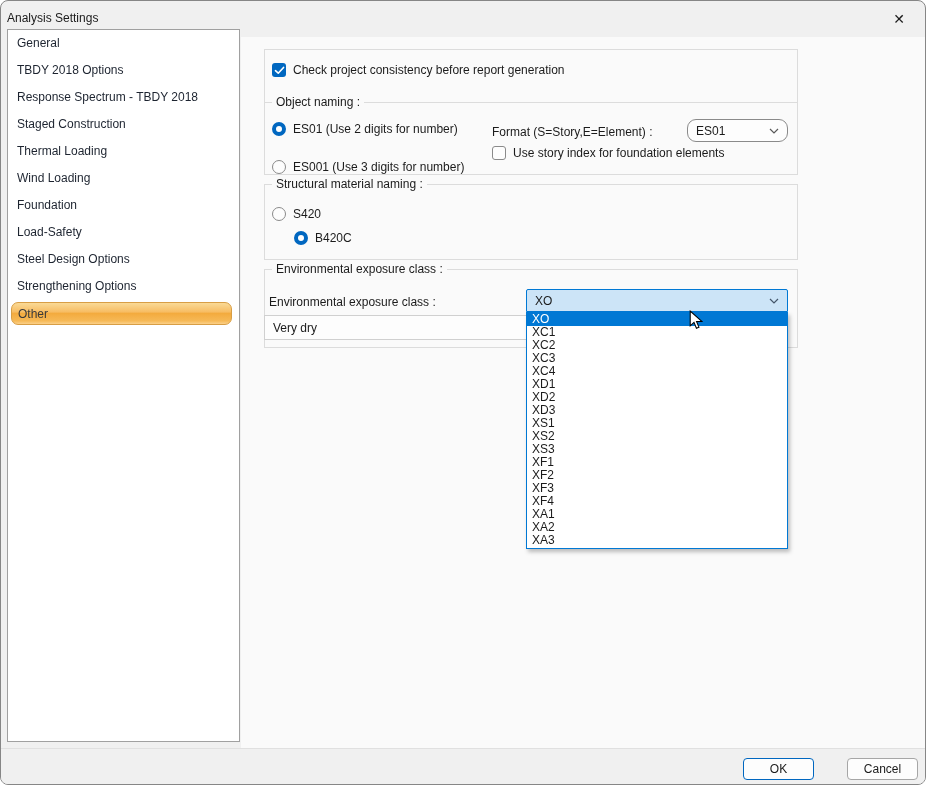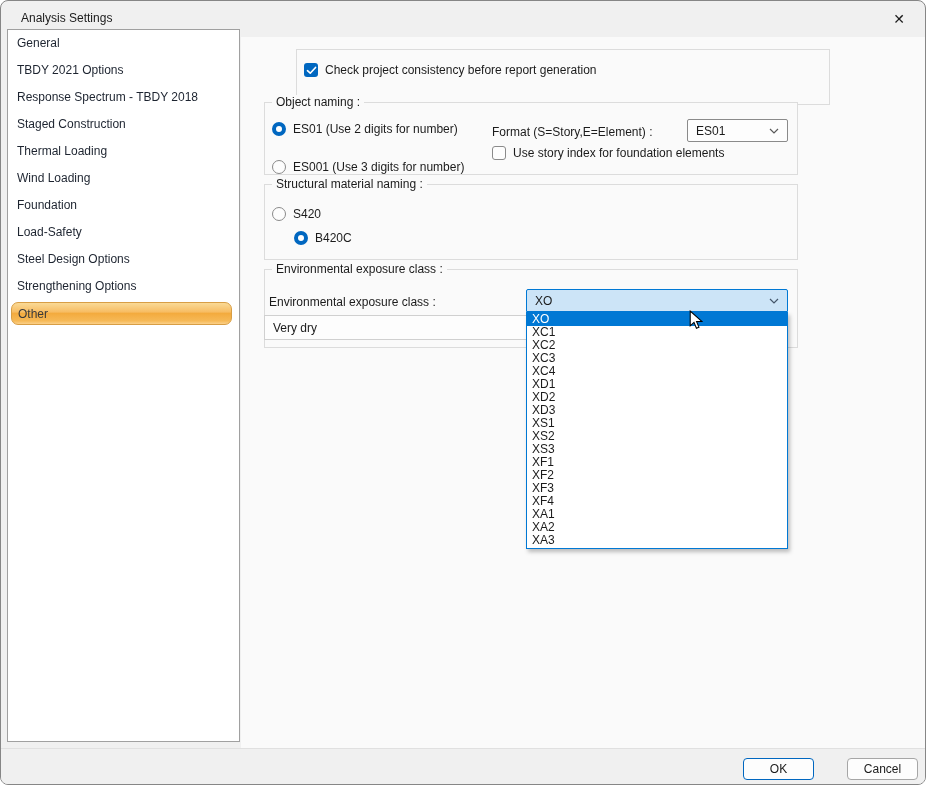--- a/index.html
+++ b/index.html
@@ -13,51 +13,51 @@
   body{background:#ffffff; font-family:"Liberation Sans", sans-serif; color:var(--text);}
   .dialog{
     position:relative; width:926px; height:785px;
     background:#f0f0f0;
     border:1px solid #868686; border-radius:8px;
     overflow:hidden;
     font-size:12px;
   }
   
   .titlebar{position:absolute; left:0; top:0; right:0; height:35px;}
-  .title-text{position:absolute; left:20px; top:10px; font-size:12px; color:var(--text);}
+  .title-text{position:absolute; left:6px; top:10px; font-size:12px; color:var(--text);}
   .close-btn{position:absolute; right:12px; top:7px; width:28px; height:22px;
     display:flex; align-items:center; justify-content:center; font-size:14px; color:#1b1b1b; cursor:default;}
   
   .sidebar{position:absolute; left:6px; top:28px; width:233px; height:713px;
     background:#ffffff; border:1px solid #a0a0a0; overflow:hidden;}
   .side-item{height:27px; line-height:27px; padding-left:9px; color:#1d2430; cursor:default; white-space:nowrap;}
   .side-item.selected{
     height:23px; line-height:22px; margin:2px 7px 2px 3px; padding-left:6px;
     border:1px solid var(--hl-border); border-radius:7px;
     background:linear-gradient(180deg,#fada96 0%, #f7bd64 42%, #f3ab3e 50%, #f6b957 85%, #fbd089 100%);
     color:#3a3a3a;
   }
   
   .content{position:absolute; left:240px; top:36px; width:684px; height:713px; background:#fafafa;}
   .groupbox{position:absolute; border:1px solid #dcdcdc; background:#fafafa;}
   .groupbox .legend{position:absolute; top:-8px; left:7px; background:#fafafa; padding:0 4px; color:var(--text); white-space:nowrap;}
-  .gb1{left:263px; top:48px;  width:534px; height:56px;margin-left:32px;}
+  .gb1{left:263px; top:48px;  width:534px; height:56px;}
   .gb2{left:263px; top:101px; width:534px; height:73px;}
   .gb3{left:263px; top:183px; width:534px; height:76px;}
   .gb4{left:263px; top:268px; width:534px; height:79px;}
   .row{position:absolute; display:flex; align-items:center; gap:7px; white-space:nowrap;}
   
   .checkbox{width:14px; height:14px; border-radius:3px; flex:0 0 auto;}
   .checkbox.checked{background:var(--accent); display:flex; align-items:center; justify-content:center;}
   .checkbox.unchecked{background:#fdfdfd; border:1px solid #8a8a8a;}
   .radio{width:14px; height:14px; border-radius:50%; flex:0 0 auto;}
   .radio.on{border:4px solid var(--accent); background:#ffffff;}
   .radio.off{border:1px solid #8a8a8a; background:#fdfdfd;}
   .combo{
-    position:absolute; height:23px; background:#fdfdfd; border:1px solid #8a8a8a; border-radius:2px;
+    position:absolute; height:23px; background:#fdfdfd; border:1px solid #8a8a8a; border-radius:9px;
     display:flex; align-items:center; padding:0 8px; justify-content:space-between; cursor:default;
   }
   .combo.open{background:var(--combo-open-bg); border:1px solid var(--selection); border-radius:2px 2px 0 0;}
   .chev{flex:0 0 auto; margin-left:6px;}
   .textfield{
     position:absolute; height:25px; background:#fdfdfd; border:1px solid #d0d0d0;
     display:flex; align-items:center; padding:0 8px;
   }
   
   .droplist{
@@ -84,21 +84,21 @@
 
 <div class="dialog">
 
   <div class="titlebar">
     <div class="title-text">Analysis Settings</div>
     <div class="close-btn">✕</div>
   </div>
 
   <div class="sidebar">
     <div class="side-item">General</div>
-    <div class="side-item">TBDY 2021 Options</div>
+    <div class="side-item">TBDY 2018 Options</div>
     <div class="side-item">Response Spectrum - TBDY 2018</div>
     <div class="side-item">Staged Construction</div>
     <div class="side-item">Thermal Loading</div>
     <div class="side-item">Wind Loading</div>
     <div class="side-item">Foundation</div>
     <div class="side-item">Load-Safety</div>
     <div class="side-item">Steel Design Options</div>
     <div class="side-item">Strengthening Options</div>
     <div class="side-item selected">Other</div>
   </div>

